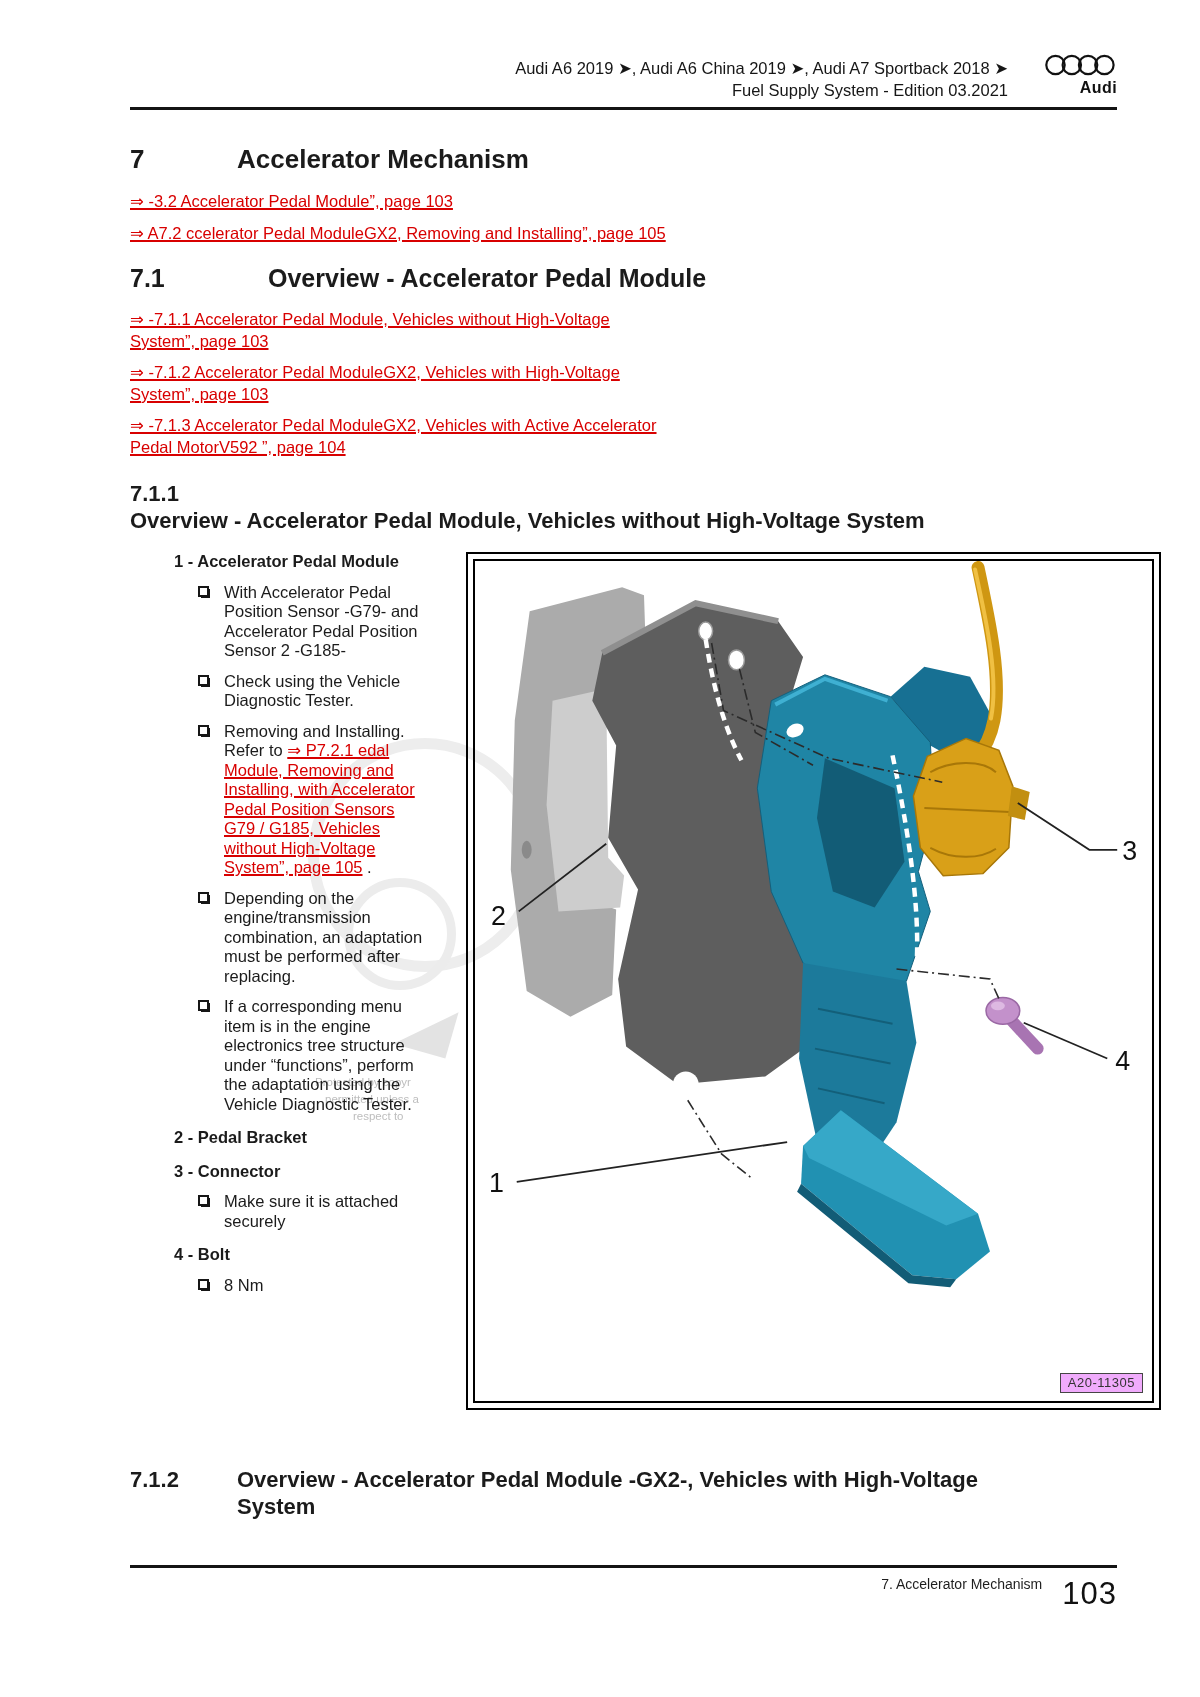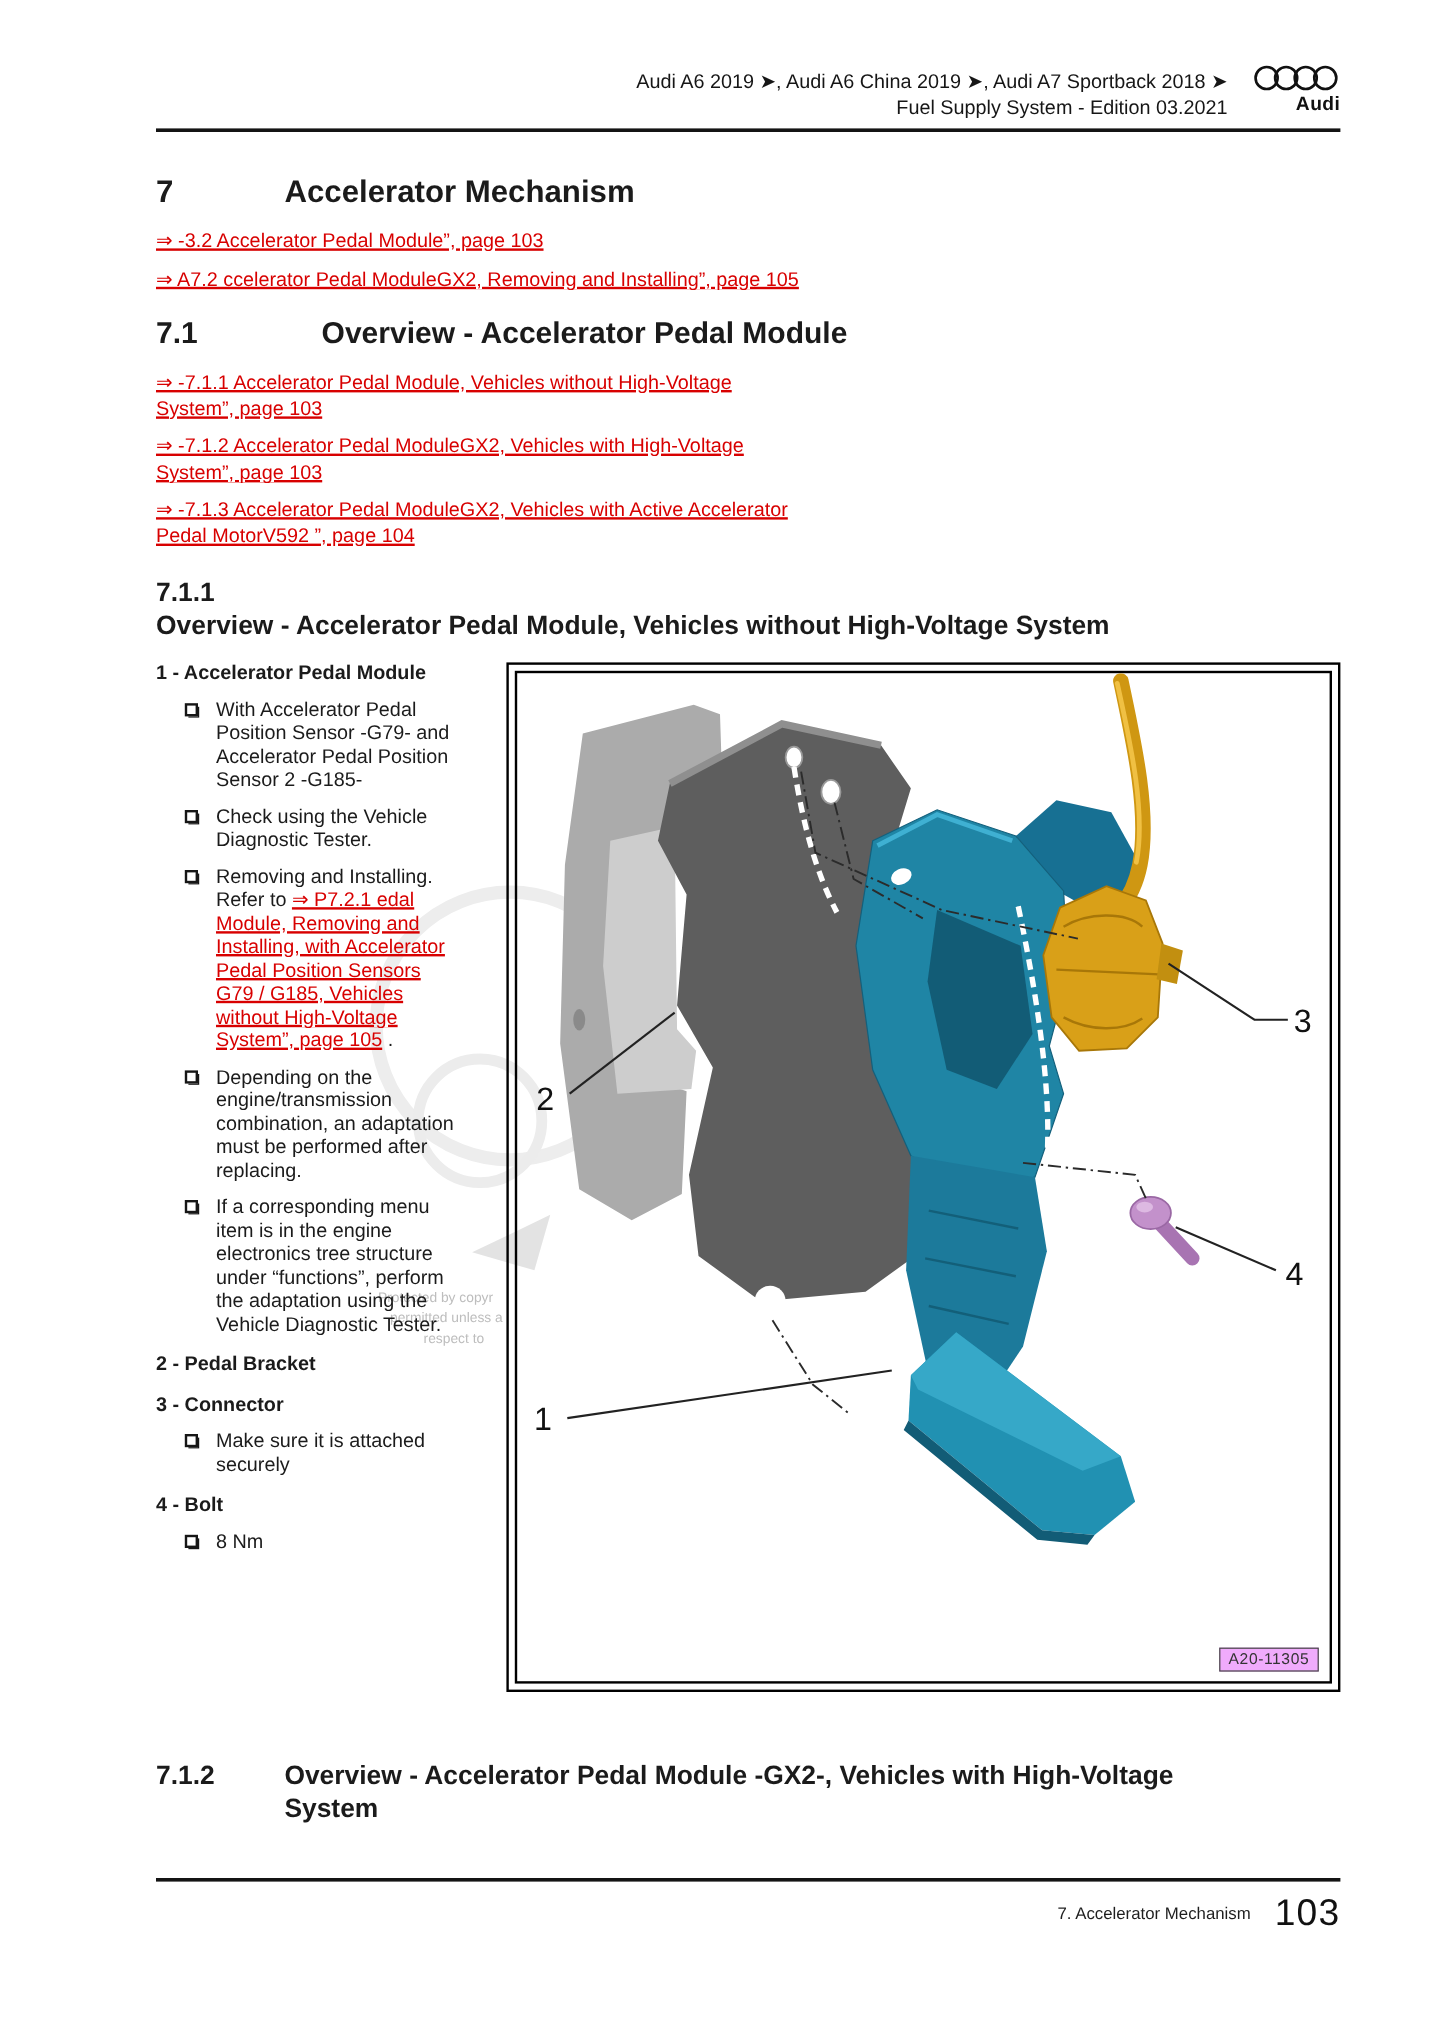--- a/index.html
+++ b/index.html
@@ -14,21 +14,21 @@
   .ring2 { left:344px; top:878px; width:112px; height:112px; border:9px solid #ececec; }
   .wm-tri { position:absolute; left:399px; top:1004px; width:0; height:0; z-index:0;
             border-left:54px solid transparent; border-bottom:48px solid #e3e3e3;
             transform:rotate(16deg); }
   .wm-text { position:absolute; left:315px; top:1074px; z-index:0; color:#bdbdbd;
              font-size:11.5px; line-height:17px; white-space:nowrap; }
   .wm-text div:nth-child(2){ padding-left:10px; }
   .wm-text div:nth-child(3){ padding-left:38px; }
 
   
-  .hdr { position:relative; z-index:1; display:flex; justify-content:flex-end; align-items:flex-start; gap:20px; }
+  .hdr { position:relative; z-index:1; display:flex; justify-content:flex-end; align-items:flex-start; gap:35px; }
   .hdr-text { text-align:right; font-size:16.5px; line-height:22px; padding-top:7px; color:#161616; }
   .logo { width:74px; text-align:right; padding-top:2px; }
   .logo svg { display:block; margin:0 auto; }
   .brand { font-size:16px; font-weight:bold; letter-spacing:.4px; margin-top:1px; color:#111; }
   .rule { position:relative; z-index:1; height:3px; background:#141414; margin-top:6px; }
 
   
   .hrow { position:relative; z-index:1; display:flex; font-weight:bold; }
   .hnum { width:107px; flex:none; }
   .h1 { font-size:26px; margin-top:34px; }
@@ -39,41 +39,41 @@
   .mt712 { margin-top:56px; }
 
   
   .xlink { position:relative; z-index:1; display:block; max-width:545px; width:fit-content;
            color:#d80000; text-decoration:underline; text-decoration-thickness:1.5px;
            font-size:16.5px; line-height:21.5px; margin-top:10px; cursor:pointer; }
   .first { margin-top:16px; }
 
   
   .overview { position:relative; z-index:1; display:flex; margin-top:18px; }
-  .col { width:292px; flex:none; font-size:16.5px; line-height:19.5px; }
+  .col { width:292px; flex:none; font-size:16.5px; line-height:19.5px;margin-left:44px; }
   .part-label { font-weight:bold; margin-top:14px; }
   .part-label:first-child { margin-top:0; }
   .bullet { display:flex; margin-top:11px; padding-left:24px; }
   .chk { flex:none; width:11px; height:11px; border:2px solid #161616; margin:3px 15px 0 0;
          box-shadow:2px 2px 0 -1px #161616; background:#fff; }
   .btext { width:206px; }
   .red { color:#d80000; text-decoration:underline; text-decoration-thickness:1.5px; cursor:pointer; }
 
   
   .figure { flex:none; width:695px; height:858px; border:2px solid #000; padding:5px;
             position:relative; background:transparent; }
   .figure-inner { width:100%; height:100%; border:2px solid #000; position:relative; }
   .figure-inner svg { position:absolute; inset:0; width:100%; height:100%; }
   .code-label { position:absolute; right:9px; bottom:8px; border:1.5px solid #454545;
                 padding:1px 7px 2px; font-size:13px; color:#333; background:#f0abfc; letter-spacing:.5px; }
 
   
   .rule2 { position:relative; z-index:1; height:3px; background:#141414; margin-top:45px; }
   .footer { position:relative; z-index:1; display:flex; justify-content:flex-end;
-            align-items:center; gap:20px; margin-top:8px; }
+            align-items:flex-start; gap:20px; margin-top:8px; }
   .footer-sec { font-size:14px; color:#1e1e1e; }
   .footer-page { font-size:31px; color:#111; letter-spacing:1px; }
 
   svg text.callout { font-family:"Liberation Sans",sans-serif; font-size:27px; fill:#111; }
 </style>
 </head>
 <body>
 
 <div class="page">
 

